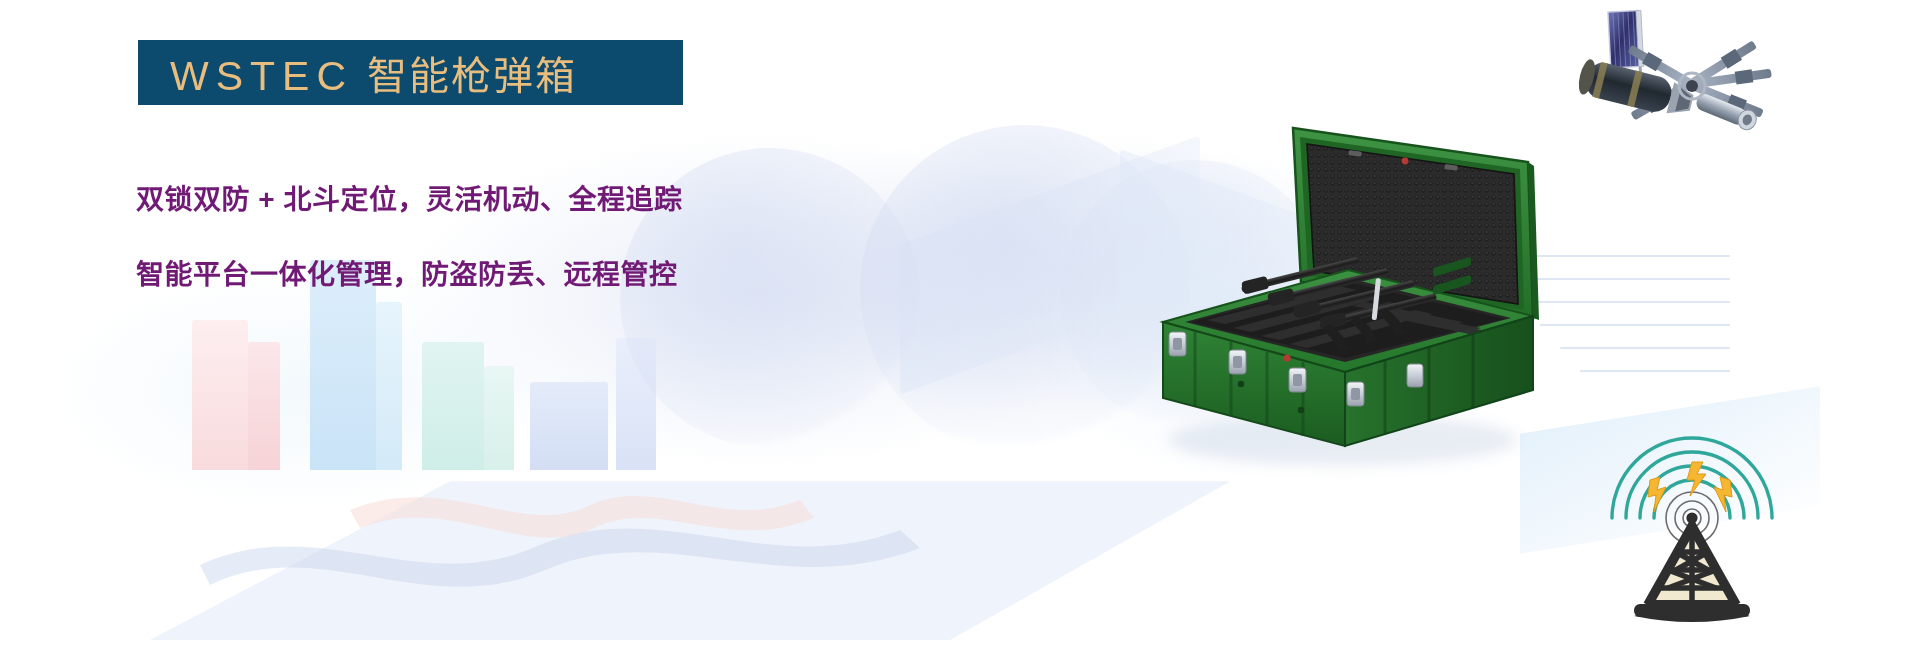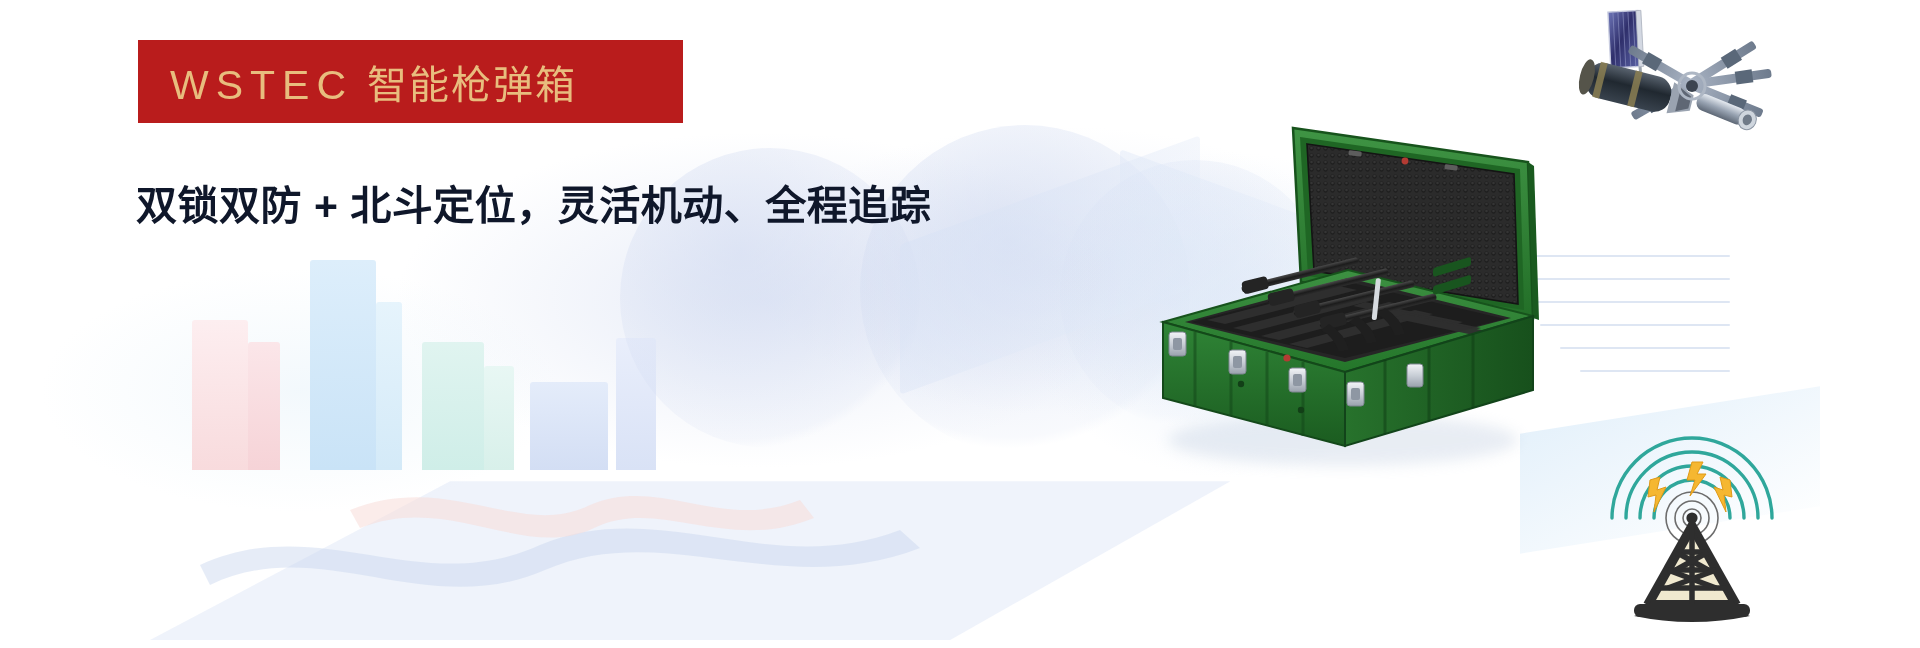--- a/index.html
+++ b/index.html
@@ -37,39 +37,39 @@
 
   
   .slab{position:absolute;transform:skewY(-20deg);border-radius:4px;}
   .slab-r{position:absolute;transform:skewY(20deg);border-radius:4px;}
 
   .hline{position:absolute;height:2px;background:rgba(176,196,226,.42);border-radius:2px;}
 
   
   .title-plate{
     position:absolute;left:138px;top:40px;
-    width:545px;height:83px;
-    background:#b91c1c;
+    width:545px;height:65px;
+    background:#0c4a6e;
     display:flex;align-items:center;
   }
   .title-text{
     color:#e8bd7e;
     font-size:40px;
     letter-spacing:2px;
     padding-left:32px;
     white-space:nowrap;
     font-weight:400;
   }
   .title-text .latin{letter-spacing:7px;font-size:41px;}
 
   
   .copy{position:absolute;left:136px;top:186px;width:900px;}
   .copy-line{
-    color:#0f172a;
-    font-size:41px;
+    color:#701a75;
+    font-size:28px;
     font-weight:700;
     letter-spacing:.5px;
     line-height:1;
     margin-bottom:47px;
     white-space:nowrap;
   }
 
   
   .product{position:absolute;left:1133px;top:110px;width:460px;height:370px;}
 
@@ -137,20 +137,21 @@
   </div>
 
   <div class="title-plate">
     <div class="title-text">
       <span class="latin">WSTEC</span><span style="margin-left:14px;">智能枪弹箱</span>
     </div>
   </div>
 
   <div class="copy">
     <div class="copy-line">双锁双防 + 北斗定位，灵活机动、全程追踪</div>
+    <div class="copy-line">智能平台一体化管理，防盗防丢、远程管控</div>
   </div>
 
   <svg class="product" viewBox="0 0 460 370">
     <defs>
       <linearGradient id="shellTop" x1="0" y1="0" x2="0" y2="1">
         <stop offset="0%" stop-color="#3d9142"></stop>
         <stop offset="100%" stop-color="#24762a"></stop>
       </linearGradient>
       <linearGradient id="shellFront" x1="0" y1="0" x2="0" y2="1">
         <stop offset="0%" stop-color="#2f8436"></stop>

